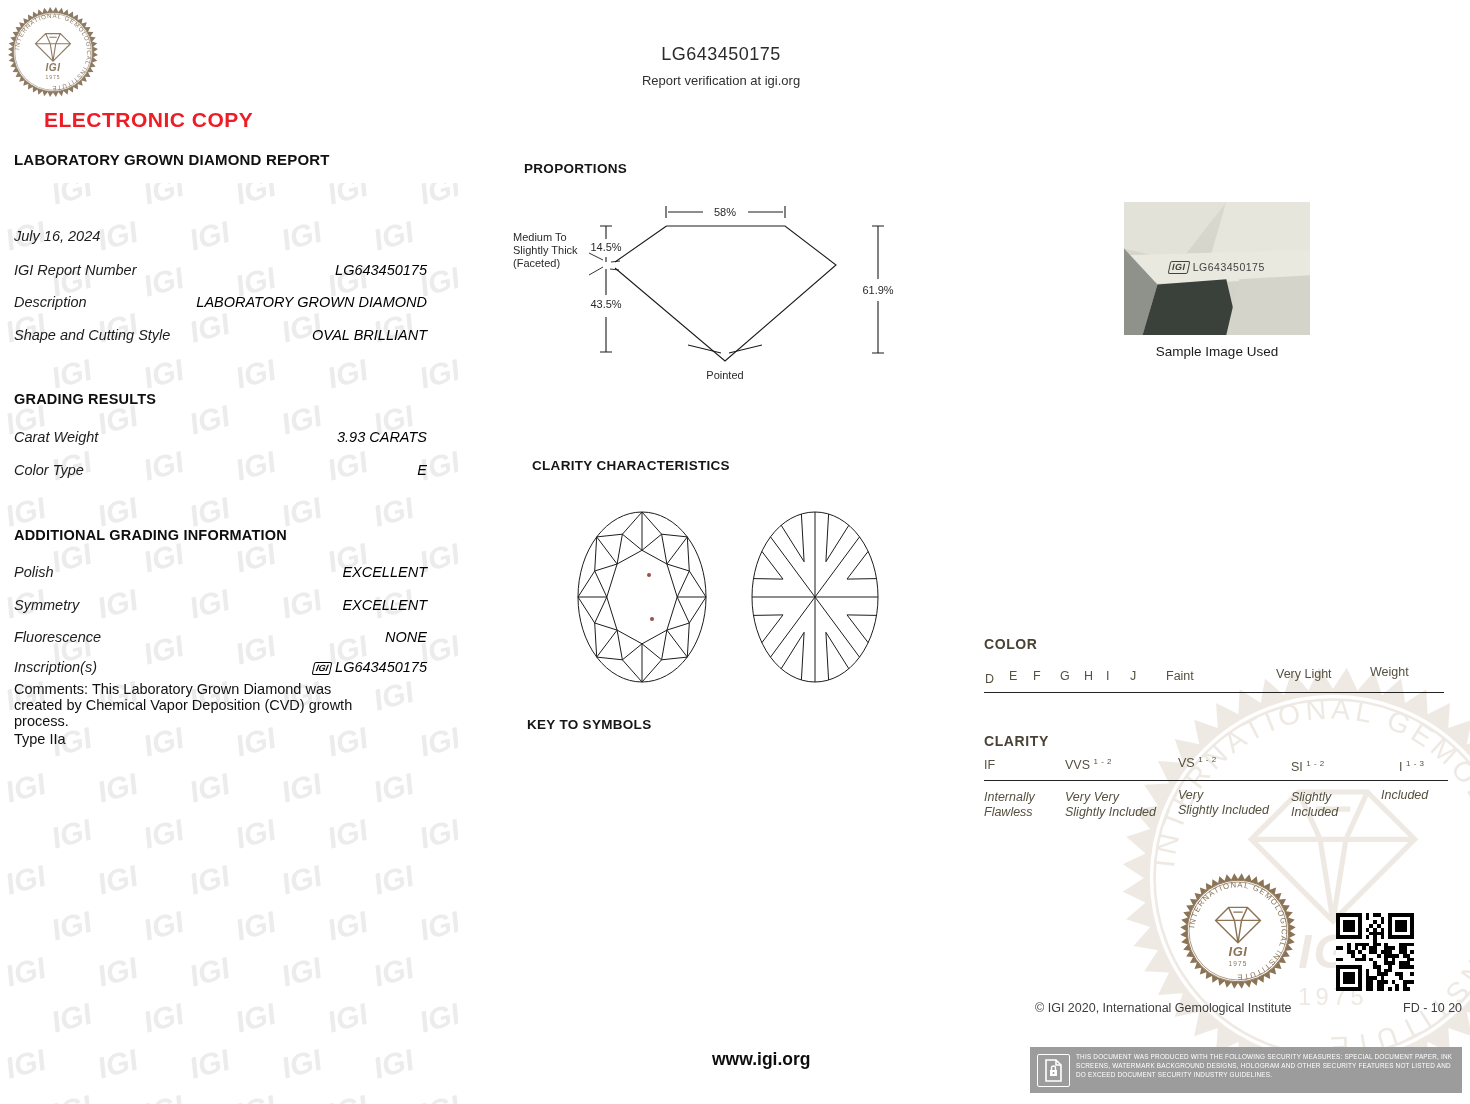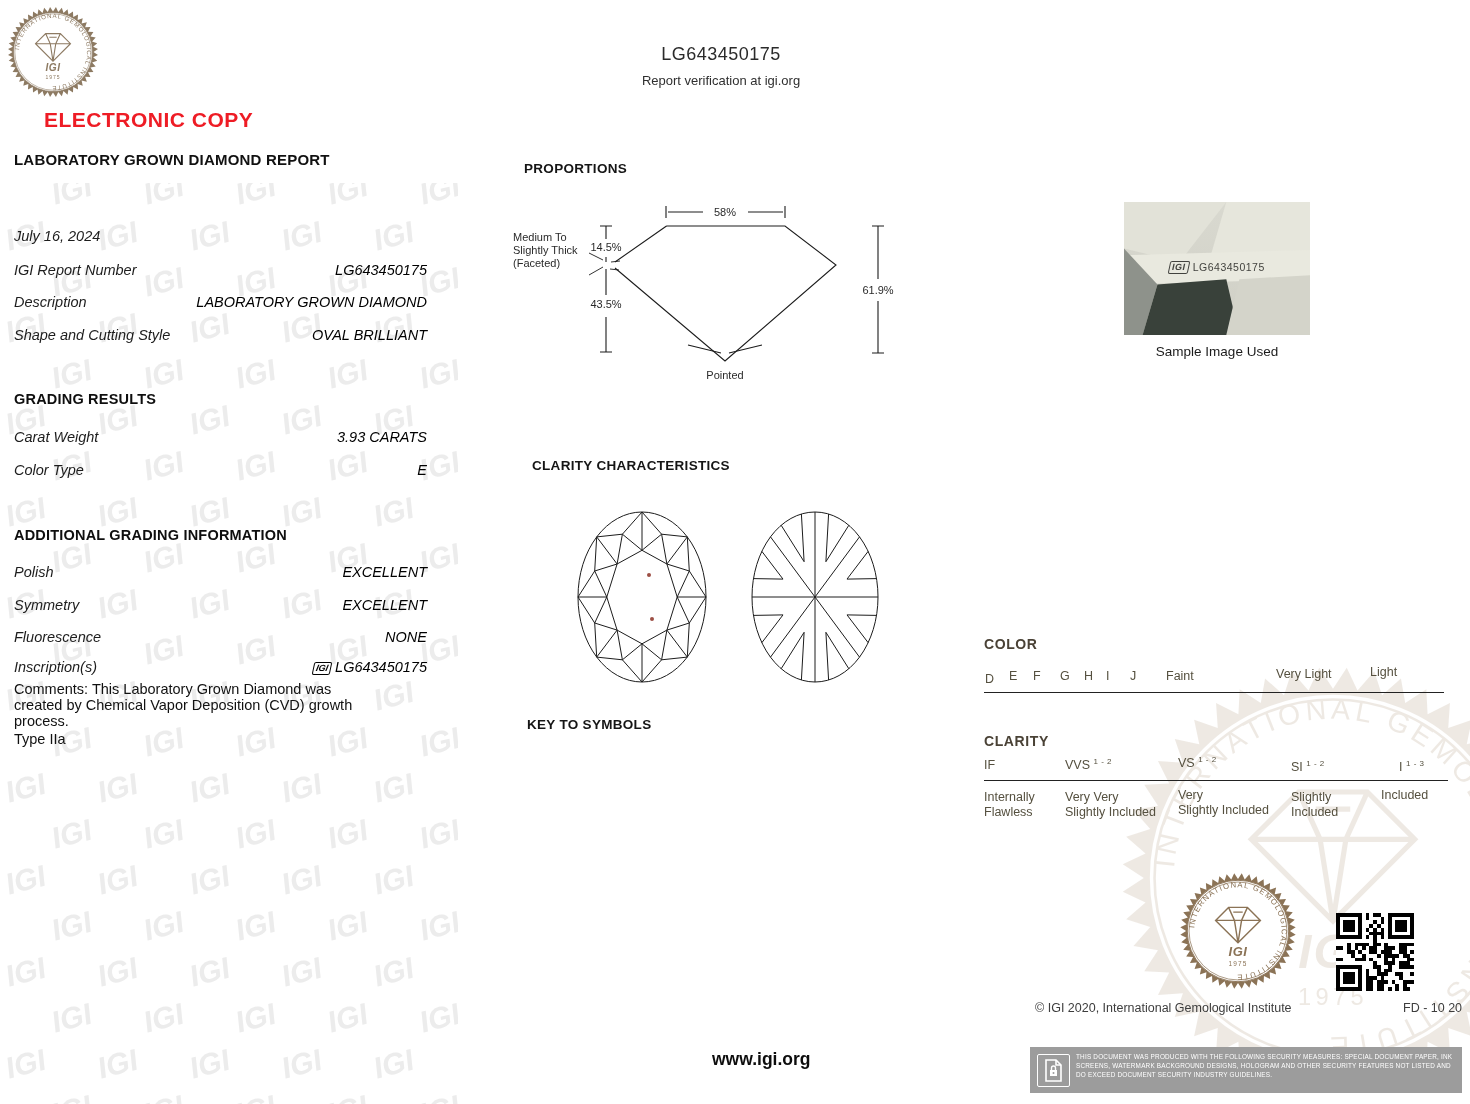--- a/index.html
+++ b/index.html
@@ -38,21 +38,21 @@
   .sample .layer{position:absolute;inset:0;}
   .sample .inscr{position:absolute;left:0;top:44%;width:100%;text-align:center;font-size:10.5px;
                  color:#42423e;letter-spacing:.5px;}
   .sample-caption{position:absolute;left:1124px;top:344px;width:186px;text-align:center;font-size:13.5px;color:#1b1b1b;}
   
   .scale-heading{font-size:14px;font-weight:700;color:#4a4236;letter-spacing:.6px;}
   .scale{position:absolute;width:464px;}
   .scale .tick{position:absolute;font-size:12.5px;color:#55503f;white-space:nowrap;}
   .scale .rule{position:absolute;width:460px;border-top:1.3px solid #222;}
   .scale sup{font-size:8px;letter-spacing:.5px;}
-  .scale .desc{white-space:pre-line;line-height:15px;}
+  .scale .desc{white-space:pre-line;line-height:15px;font-style:italic;}
   
   .copyright{position:absolute;left:1035px;top:1001px;font-size:12.5px;color:#3d3d3d;}
   .formcode{position:absolute;left:1403px;top:1001px;font-size:12.5px;color:#3d3d3d;}
   .website{position:absolute;left:712px;top:1049px;font-size:17.5px;font-weight:700;color:#0d0d0d;}
   .secbar{position:absolute;left:1030px;top:1047px;width:432px;height:46px;background:#9c9c9c;z-index:1;}
   .secbar .icon{position:absolute;left:7px;top:7px;width:31px;height:31px;border:1.5px solid #fff;border-radius:2px;}
   .secbar .txt{position:absolute;left:46px;top:5px;right:6px;font-size:6.4px;line-height:9px;
                color:#fff;letter-spacing:.2px;}
   .wm-seal{position:absolute;left:1118px;top:663px;opacity:.22;z-index:0;}
 </style>
@@ -344,21 +344,21 @@
     <div class="scale-heading">COLOR</div>
     <span class="tick" style="left:1px;top:36px">D</span>
     <span class="tick" style="left:25px;top:33px">E</span>
     <span class="tick" style="left:49px;top:33px">F</span>
     <span class="tick" style="left:76px;top:33px">G</span>
     <span class="tick" style="left:100px;top:33px">H</span>
     <span class="tick" style="left:122px;top:33px">I</span>
     <span class="tick" style="left:146px;top:33px">J</span>
     <span class="tick" style="left:182px;top:33px">Faint</span>
     <span class="tick" style="left:292px;top:31px">Very Light</span>
-    <span class="tick" style="left:386px;top:29px">Light</span>
+    <span class="tick" style="left:386px;top:29px">Weight</span>
     <div class="rule" style="top:56px"></div>
   </div>
 
   <div class="scale" style="left:984px;top:733px">
     <div class="scale-heading">CLARITY</div>
     <span class="tick" style="left:0;top:24px"><span>IF</span><sup></sup></span>
     <span class="tick" style="left:81px;top:24px"><span>VVS</span> <sup>1 - 2</sup></span>
     <span class="tick" style="left:194px;top:22px"><span>VS</span> <sup>1 - 2</sup></span>
     <span class="tick" style="left:307px;top:26px"><span>SI</span> <sup>1 - 2</sup></span>
     <span class="tick" style="left:415px;top:26px"><span>I</span> <sup>1 - 3</sup></span>

